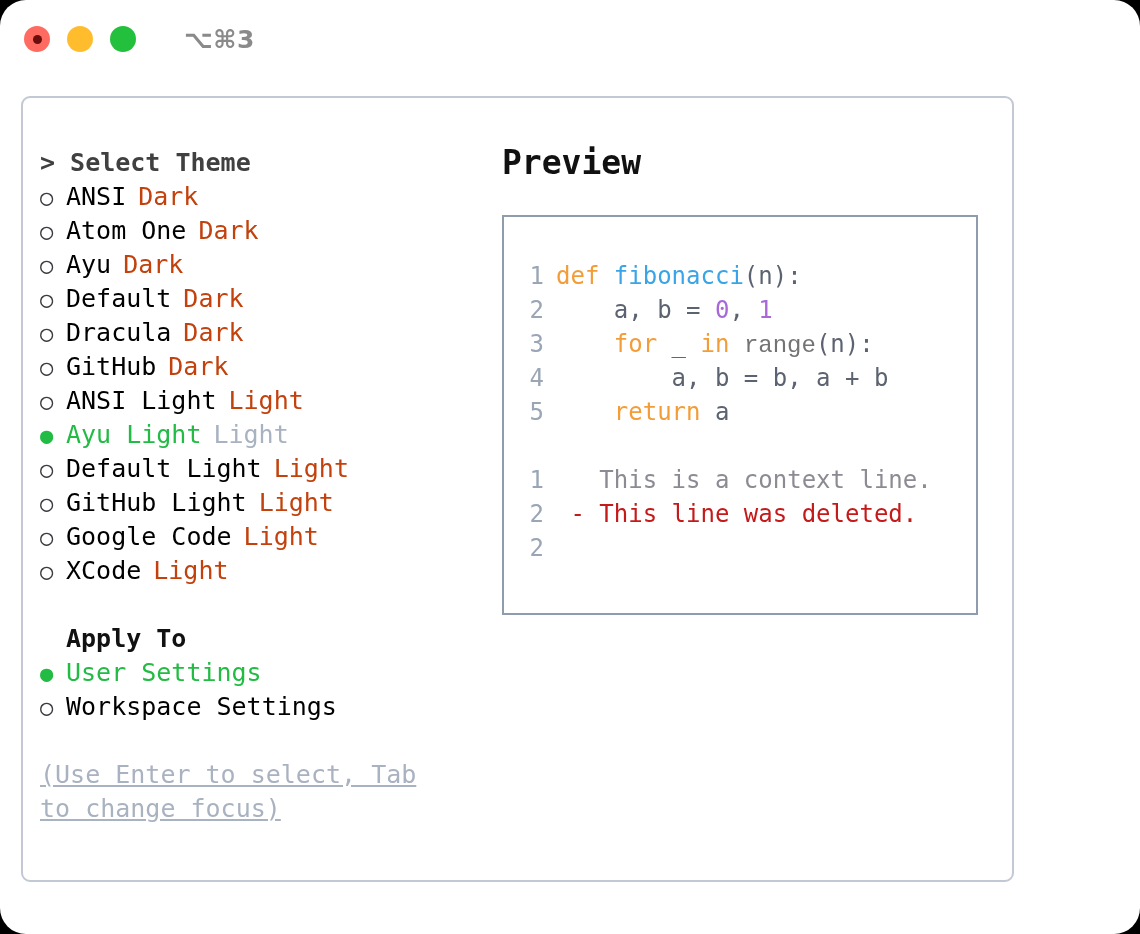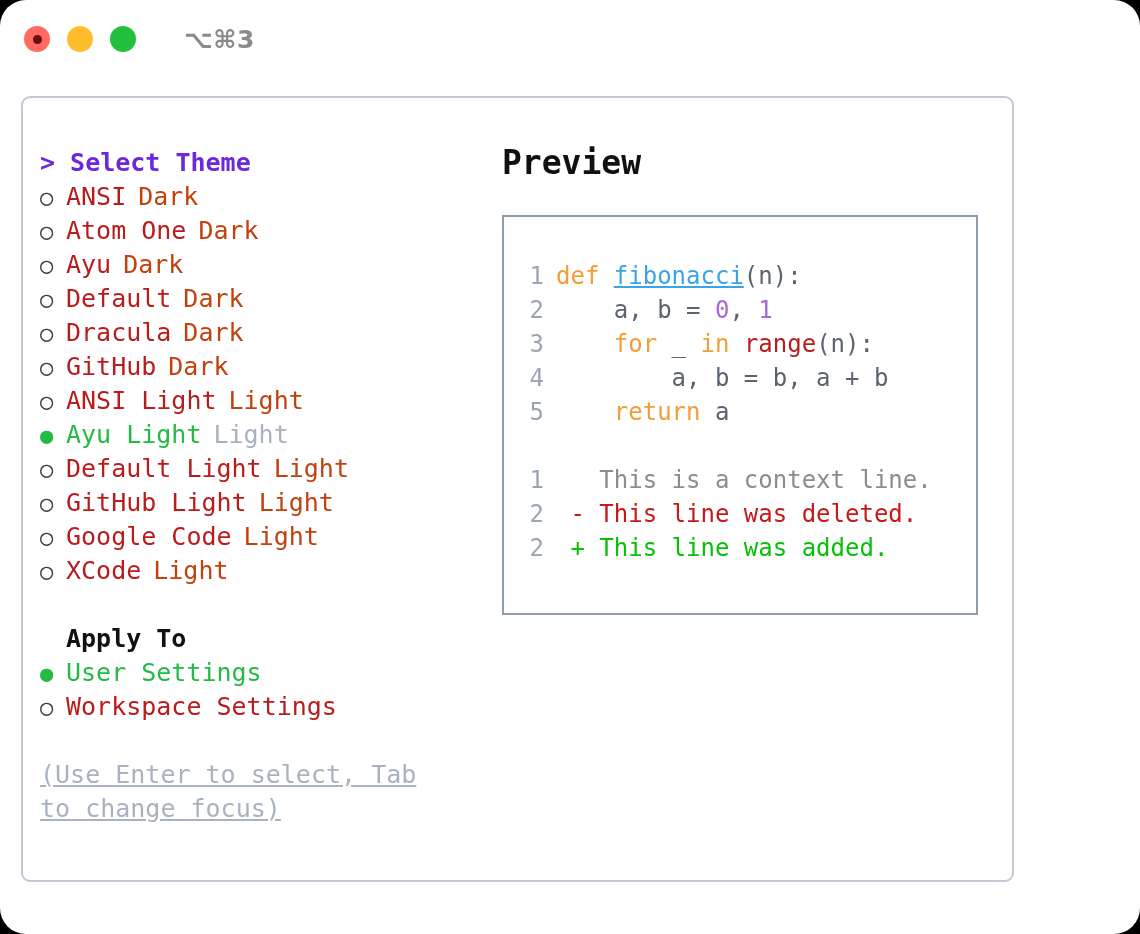--- a/index.html
+++ b/index.html
@@ -95,21 +95,21 @@
   #theme-column {
     position: absolute;
     left: 17px;
     top: 48px;
     width: 470px;
   }
 
   .section-heading {
     font-size: 25px;
     font-weight: bold;
-    color: #6d28d9;
+    color: #404040;
     line-height: 34px;
     white-space: pre;
   }
 
   .theme-list, .apply-list {
     list-style: none;
     margin: 0;
     padding: 0;
   }
 
@@ -123,21 +123,21 @@
   }
   .opt-marker {
     display: inline-block;
     width: 26px;
     flex: 0 0 26px;
     font-size: 22px;
     color: #3b3b42;
   }
   .opt-marker.on { color: #22bb44; }
   .opt-label {
-    color: #b91c1c;
+    color: #000000;
   }
   .opt-row.selected .opt-label { color: #22bb44; }
   .opt-kind {
     color: #c2410c;
     margin-left: 12px;
   }
   .opt-row.selected .opt-kind { color: #a9b2c0; }
 
   
   #apply-block { margin-top: 34px; }
@@ -204,23 +204,23 @@
     text-align: right;
     color: #9aa5b5;
     margin-right: 12px;
   }
   .code-text { white-space: pre; }
 
   .blank-line { height: 34px; }
 
   
   .tk-kw   { color: #f29d38; text-align: right; }
-  .tk-fn   { color: #39a5e6; text-decoration: underline; }
+  .tk-fn   { color: #39a5e6; }
   .tk-num  { color: #a968d8; }
-  .tk-bi   { color: #b91c1c; }
+  .tk-bi   { color: #737373; font-family: Liberation Mono, monospace; }
   .tk-pl   { color: #5c6370; }
   .tk-ctx  { color: #8b8b93; }
   .tk-del  { color: #c41a1a; }
   .tk-add  { color: #07c007; }
 </style>
 </head>
 <body>
 
 <div id="app-window">
 
@@ -271,20 +271,20 @@
         <div id="preview-box">
           <div id="code-area">
               <div class="code-line"><span class="ln">1</span><span class="code-text"><span class="tk-kw">def </span><span class="tk-fn">fibonacci</span><span class="tk-pl">(n):</span></span></div>
               <div class="code-line"><span class="ln">2</span><span class="code-text"><span class="tk-pl">    a, b = </span><span class="tk-num">0</span><span class="tk-pl">, </span><span class="tk-num">1</span></span></div>
               <div class="code-line"><span class="ln">3</span><span class="code-text"><span class="tk-pl">    </span><span class="tk-kw">for</span><span class="tk-pl"> _ </span><span class="tk-kw">in</span><span class="tk-pl"> </span><span class="tk-bi">range</span><span class="tk-pl">(n):</span></span></div>
               <div class="code-line"><span class="ln">4</span><span class="code-text"><span class="tk-pl">        a, b = b, a + b</span></span></div>
               <div class="code-line"><span class="ln">5</span><span class="code-text"><span class="tk-pl">    </span><span class="tk-kw">return</span><span class="tk-pl"> a</span></span></div>
               <div class="blank-line"></div>
               <div class="code-line"><span class="ln">1</span><span class="code-text tk-ctx">   This is a context line.</span></div>
               <div class="code-line"><span class="ln">2</span><span class="code-text tk-del"> - This line was deleted.</span></div>
-              <div class="code-line"><span class="ln">2</span><span class="code-text tk-add"> + This line was added.</span></div>
+              <div class="code-line"><span class="ln">2</span></div>
             </div>
         </div>
       </div>
 
     </div>
   </div>
 </div>
 
 </body></html>

